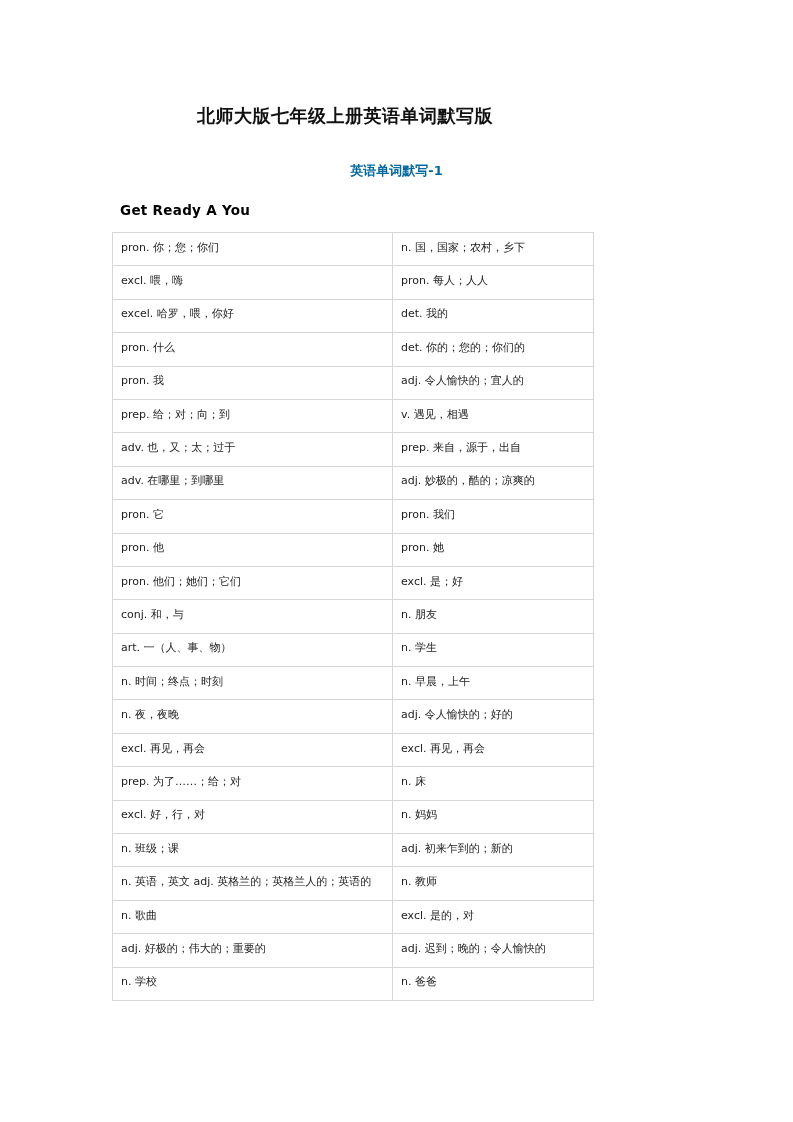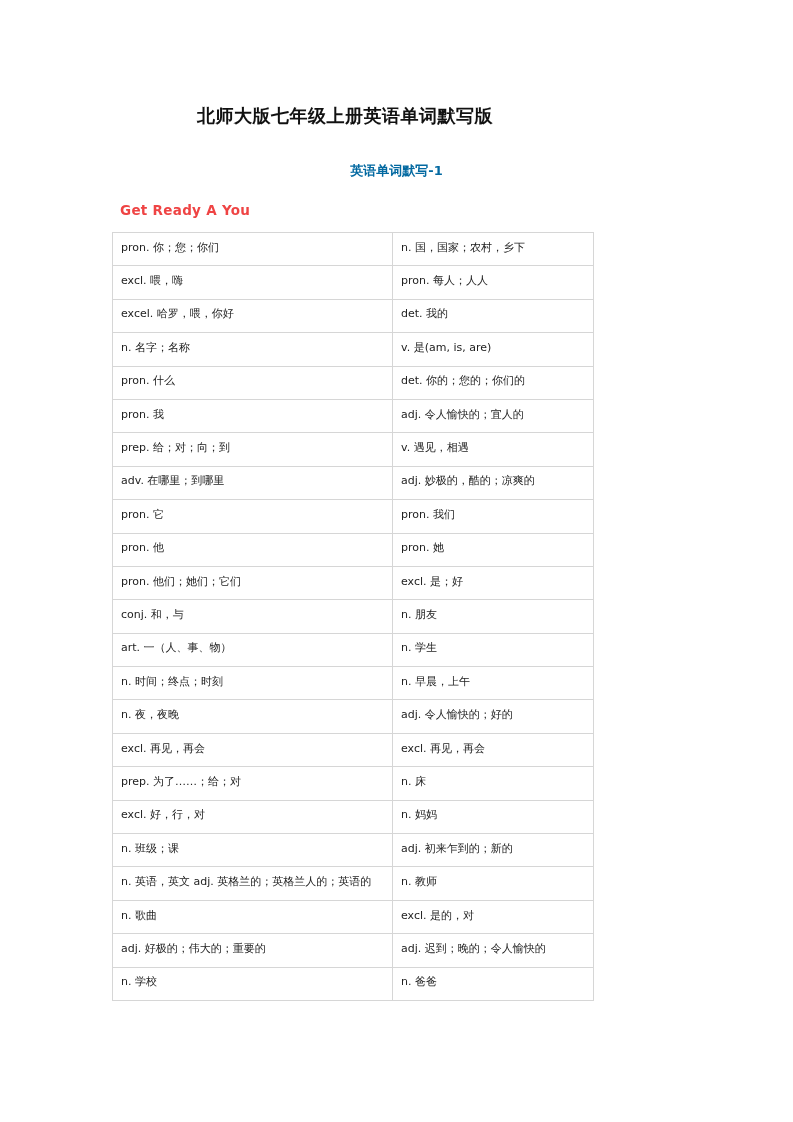--- a/index.html
+++ b/index.html
@@ -35,21 +35,21 @@
       font-size: 13px;
       font-weight: bold;
       color: #0369a1;
     }
     .unit-title {
       position: absolute;
       left: 120px;
       top: 202px;
       font-size: 13.5px;
       font-weight: bold;
-      color: #ef4444;
+      color: #000000;
       letter-spacing: 0.3px;
     }
     .vocab-table {
       position: absolute;
       left: 112px;
       top: 232px;
       width: 481px;
       border-collapse: collapse;
       table-layout: fixed;
     }
@@ -86,34 +86,34 @@
         </tr>
         <tr>
           <td>excl. 喂，嗨</td>
           <td>pron. 每人；人人</td>
         </tr>
         <tr>
           <td>excel. 哈罗，喂，你好</td>
           <td>det. 我的</td>
         </tr>
         <tr>
-          <td>n. 名字；名称</td>
-          <td>v. 是(am, is, are)</td>
-        </tr>
-        <tr>
           <td>pron. 什么</td>
           <td>det. 你的；您的；你们的</td>
         </tr>
         <tr>
           <td>pron. 我</td>
           <td>adj. 令人愉快的；宜人的</td>
         </tr>
         <tr>
           <td>prep. 给；对；向；到</td>
           <td>v. 遇见，相遇</td>
+        </tr>
+        <tr>
+          <td>adv. 也，又；太；过于</td>
+          <td>prep. 来自，源于，出自</td>
         </tr>
         <tr>
           <td>adv. 在哪里；到哪里</td>
           <td>adj. 妙极的，酷的；凉爽的</td>
         </tr>
         <tr>
           <td>pron. 它</td>
           <td>pron. 我们</td>
         </tr>
         <tr>

